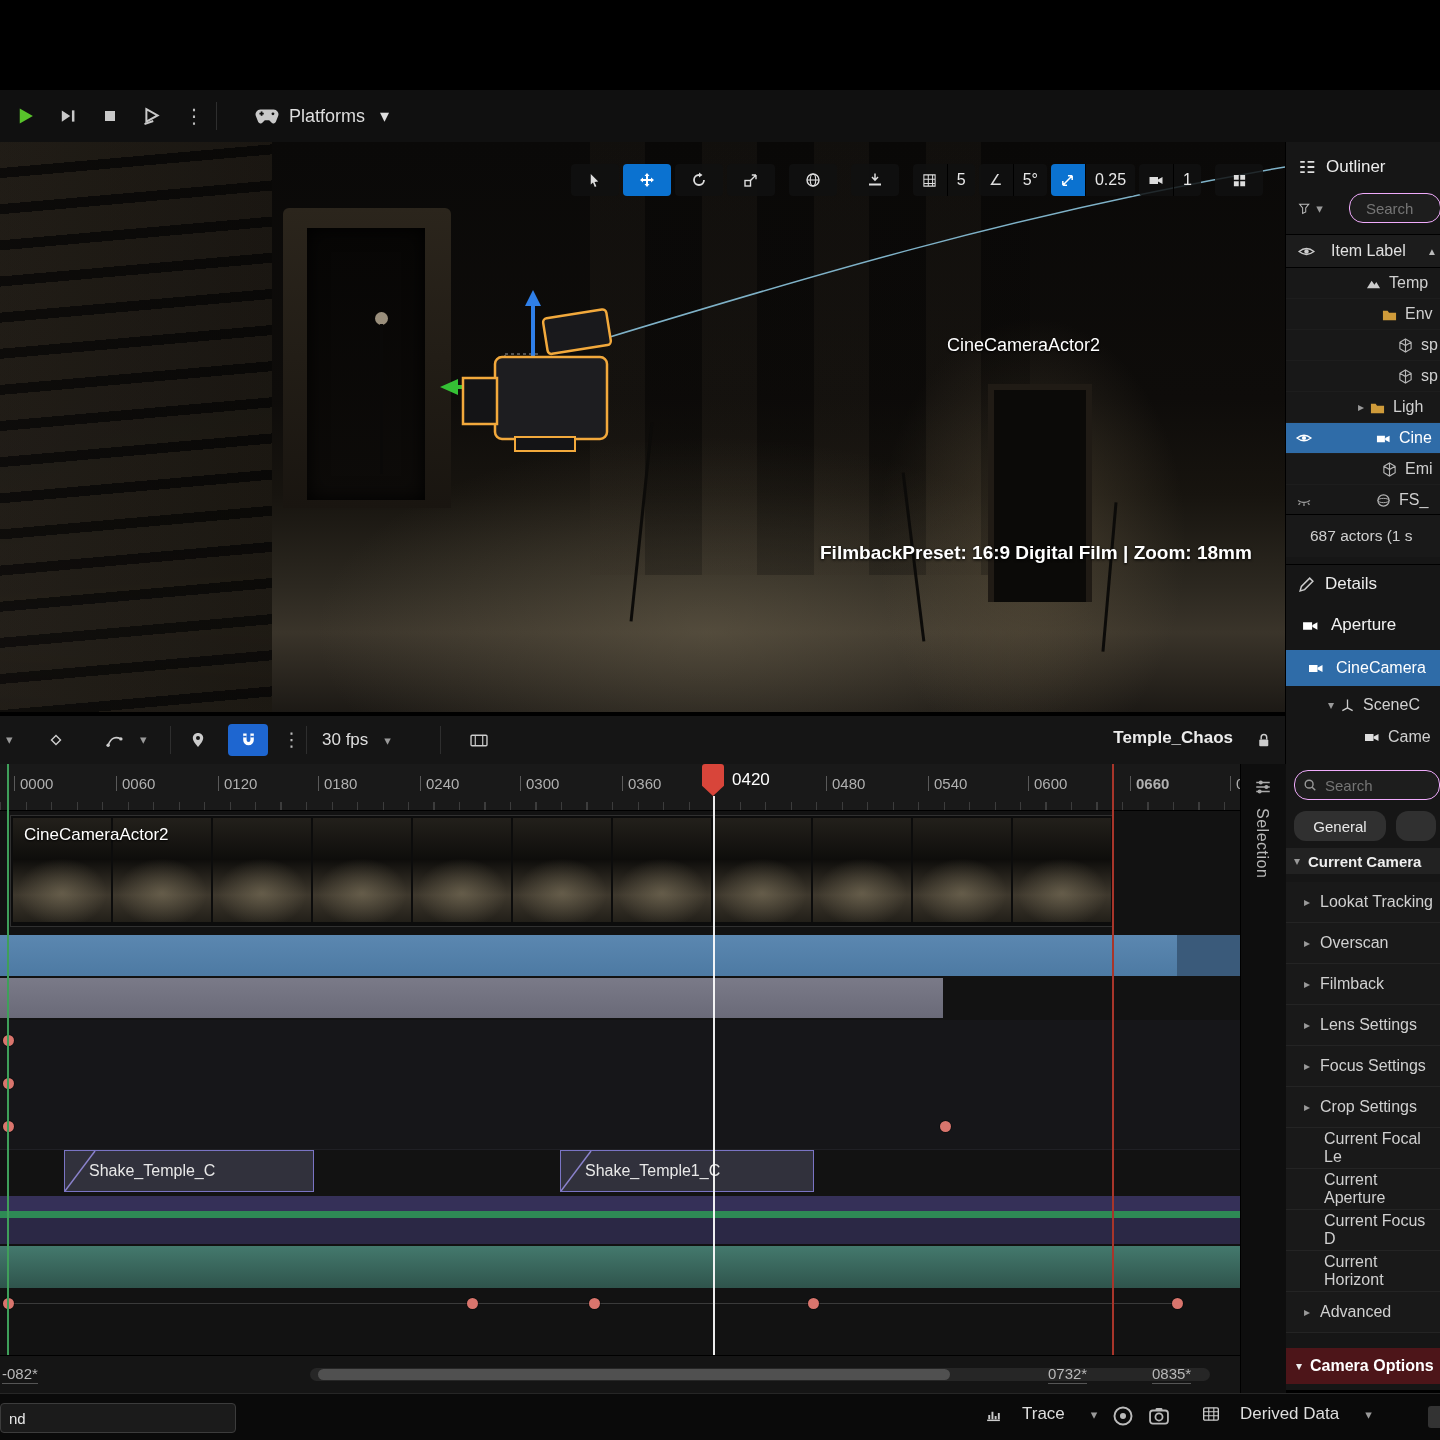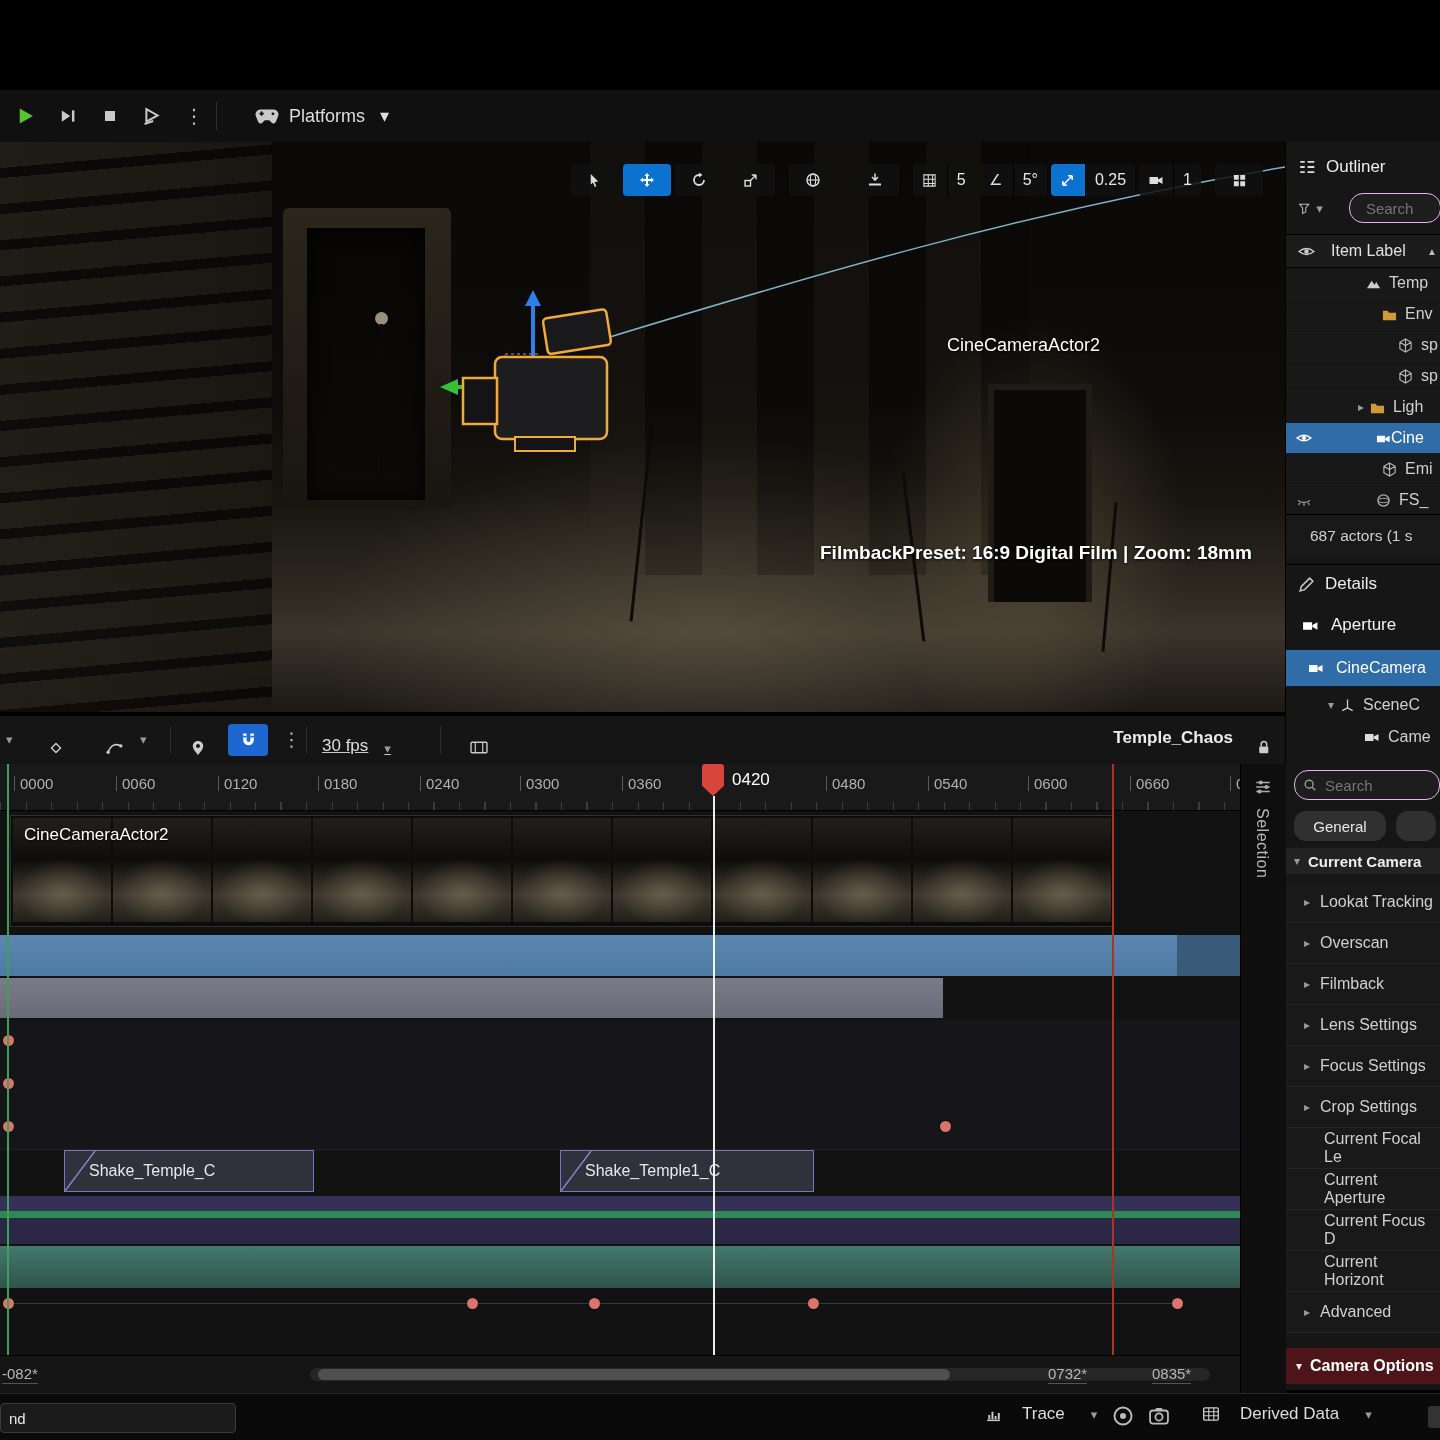--- a/index.html
+++ b/index.html
@@ -57,21 +57,21 @@
   .searchbox{display:flex;align-items:center;gap:6px;background:#1d1d1d;border:1px solid #f0abfc;border-radius:14px;padding:0 8px;height:28px;overflow:hidden;}
   .searchbox input{background:transparent;border:none;outline:none;color:#bbb;font-size:15px;width:80px;font-family:"Liberation Sans",sans-serif;}
   .tree-row{height:30px;display:flex;align-items:center;border-bottom:1px solid #1d1d1d;background:#181818;position:relative;}
   .tree-row.sel{background:#2f6ca8;color:#fff;}
   .det-row{height:40px;display:flex;align-items:center;background:#191919;border-bottom:1px solid #242424;position:relative;}
   .tri{color:#9a9a9a;font-size:12px;}
   .tab{height:30px;background:#303030;border-radius:12px;display:flex;align-items:center;justify-content:center;color:#e8e8e8;font-size:15px;}
 
   
   .seqbar{left:0;top:714px;width:1285px;height:48px;background:#151515;border-top:2px solid #000;border-bottom:2px solid #000;}
-  .sq{height:32px;display:flex;align-items:flex-end;justify-content:center;color:#c9c9c9;text-decoration:underline;}
+  .sq{height:32px;display:flex;align-items:center;justify-content:center;color:#c9c9c9;}
   .magnet-btn{width:40px;height:32px;background:#1e66d0;border-radius:4px;display:flex;align-items:center;justify-content:center;}
   .seqname{font-weight:bold;font-size:17px;color:#ececec;}
 
   
   .ruler{left:0;top:764px;width:1240px;height:46px;background:#191919;border-bottom:1px solid #000;overflow:hidden;}
   .minorticks{left:0;bottom:0;width:100%;height:8px;background:repeating-linear-gradient(90deg,#3c3c3c 0 1px,transparent 1px 25.5px);}
   .tick{position:absolute;top:12px;color:#b0b0b0;font-size:15px;border-left:1px solid #5a5a5a;padding-left:5px;line-height:15px;}
   .playhead-marker{left:702px;top:0;width:22px;height:32px;background:#d8453a;
     clip-path:polygon(0 0,100% 0,100% 68%,50% 100%,0 68%);border-radius:3px;}
   .playhead-frame{left:732px;top:6px;color:#fff;font-size:17px;}
@@ -331,21 +331,21 @@
         <span style="margin-left:8px;">Ligh</span>
       </div>
       <div class="tree-row sel">
         <svg style="margin-left:10px;" width="16" height="16" viewBox="0 0 16 16">
             <path d="M1 8 Q8 2.5 15 8 Q8 13.5 1 8 Z" fill="none" stroke="#fff" stroke-width="1.3"></path>
             <circle cx="8" cy="8" r="2.1" fill="#fff"></circle>
           </svg>
         <svg style="margin-left:64px;" width="15" height="15" viewBox="0 0 16 16">
             <path d="M1 5 h8.5 v7 H1 Z M9.8 7.5 L14.5 5 v7 L9.8 9.5 Z" fill="#fff"></path>
           </svg>
-        <span style="">Cine</span>
+        <span style="margin-left:8px;">Cine</span>
       </div>
       <div class="tree-row">
         <svg style="margin-left:96px;" width="15" height="15" viewBox="0 0 16 16">
             <path d="M8 1 L14 4.5 V11.5 L8 15 L2 11.5 V4.5 Z M8 1 V8 M2 4.5 L8 8 L14 4.5 M8 8 V15" stroke="#b5b5b5" fill="none" stroke-width="1.2"></path>
           </svg>
         <span style="margin-left:8px;">Emi</span>
       </div>
       <div class="tree-row">
         <svg style="margin-left:10px;" width="16" height="16" viewBox="0 0 16 16">
             <path d="M2 8.5 Q8 12.5 14 8.5 M4 10.8 l-1.4 2 M8 11.6 v2.5 M12 10.8 l1.4 2" stroke="#999" stroke-width="1.3" fill="none"></path>
@@ -517,21 +517,21 @@
     <span class="tick" style="left:14px;">0000</span>
     <span class="tick" style="left:116px;">0060</span>
     <span class="tick" style="left:218px;">0120</span>
     <span class="tick" style="left:318px;">0180</span>
     <span class="tick" style="left:420px;">0240</span>
     <span class="tick" style="left:520px;">0300</span>
     <span class="tick" style="left:622px;">0360</span>
     <span class="tick" style="left:826px;">0480</span>
     <span class="tick" style="left:928px;">0540</span>
     <span class="tick" style="left:1028px;">0600</span>
-    <span class="tick" style="left:1130px;">0660</span>
+    <span class="tick" style="left:1130px;font-weight:bold;">0660</span>
     <span class="tick" style="left:1230px;">07</span>
     <div class="abs playhead-marker"></div>
     <span class="abs playhead-frame">0420</span>
   </div>
 
   <div class="abs tracks">
     <div class="abs filmstrip">
       <div class="thumb"></div>
       <div class="thumb"></div>
       <div class="thumb"></div>

